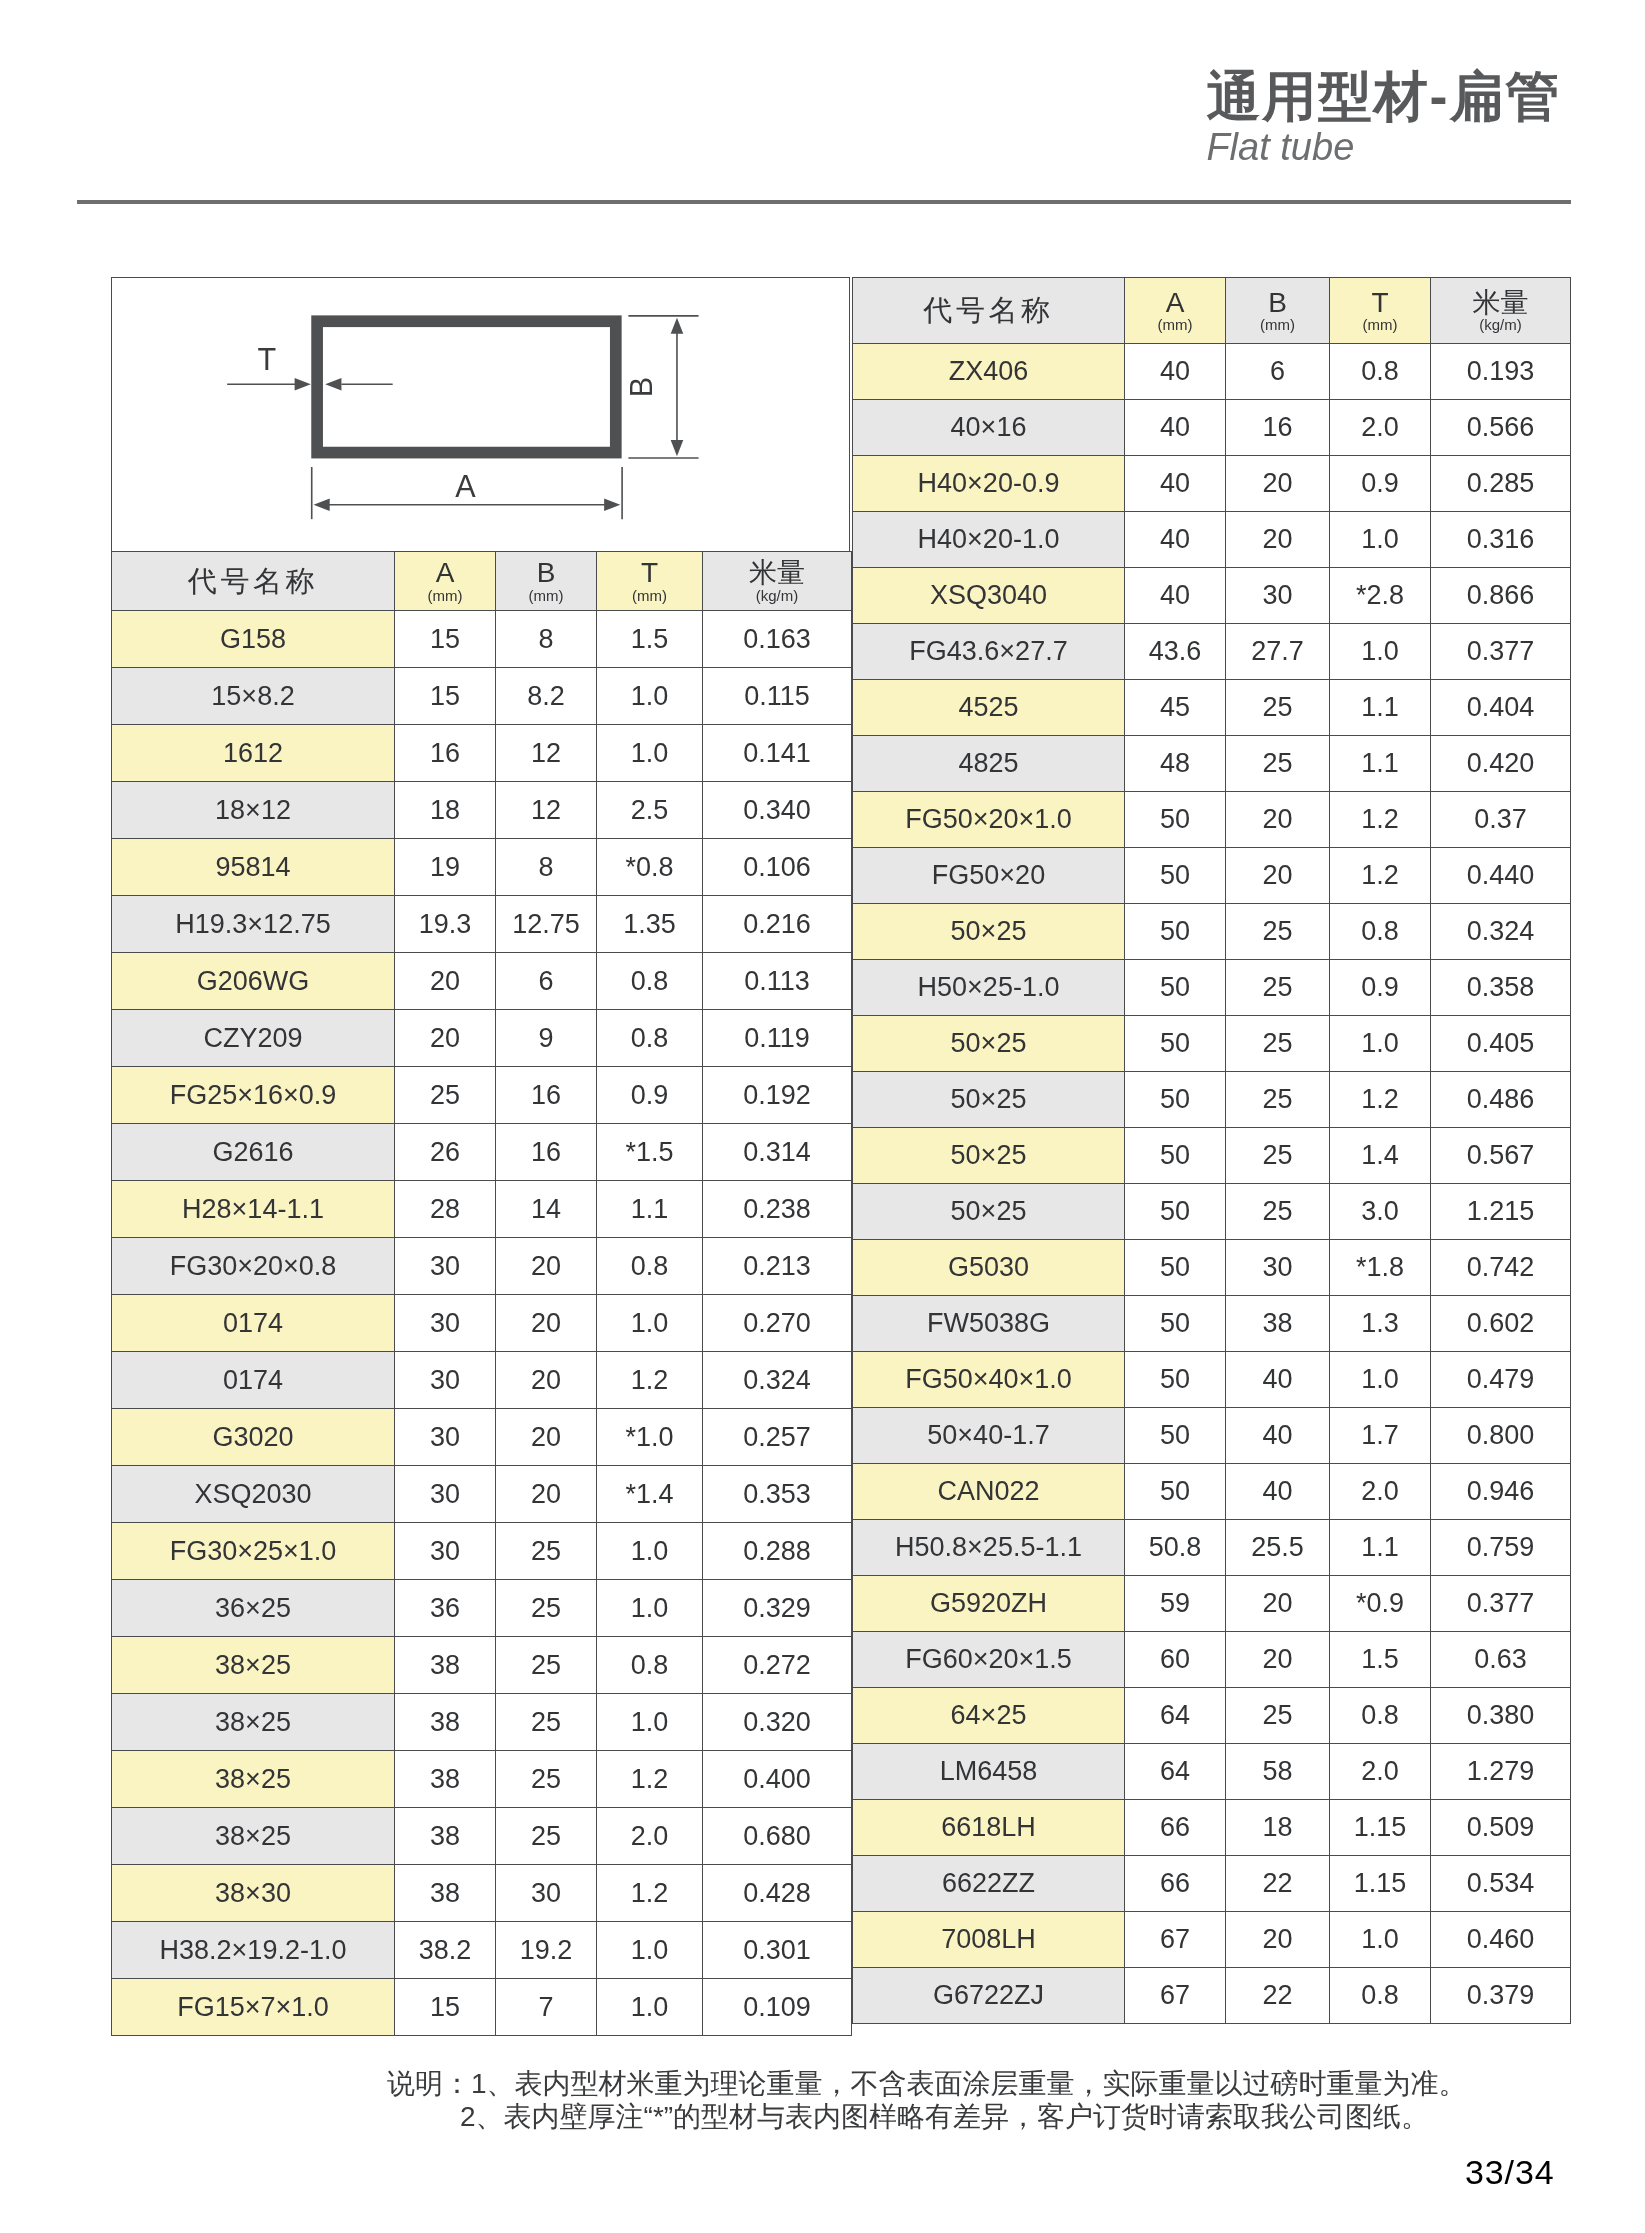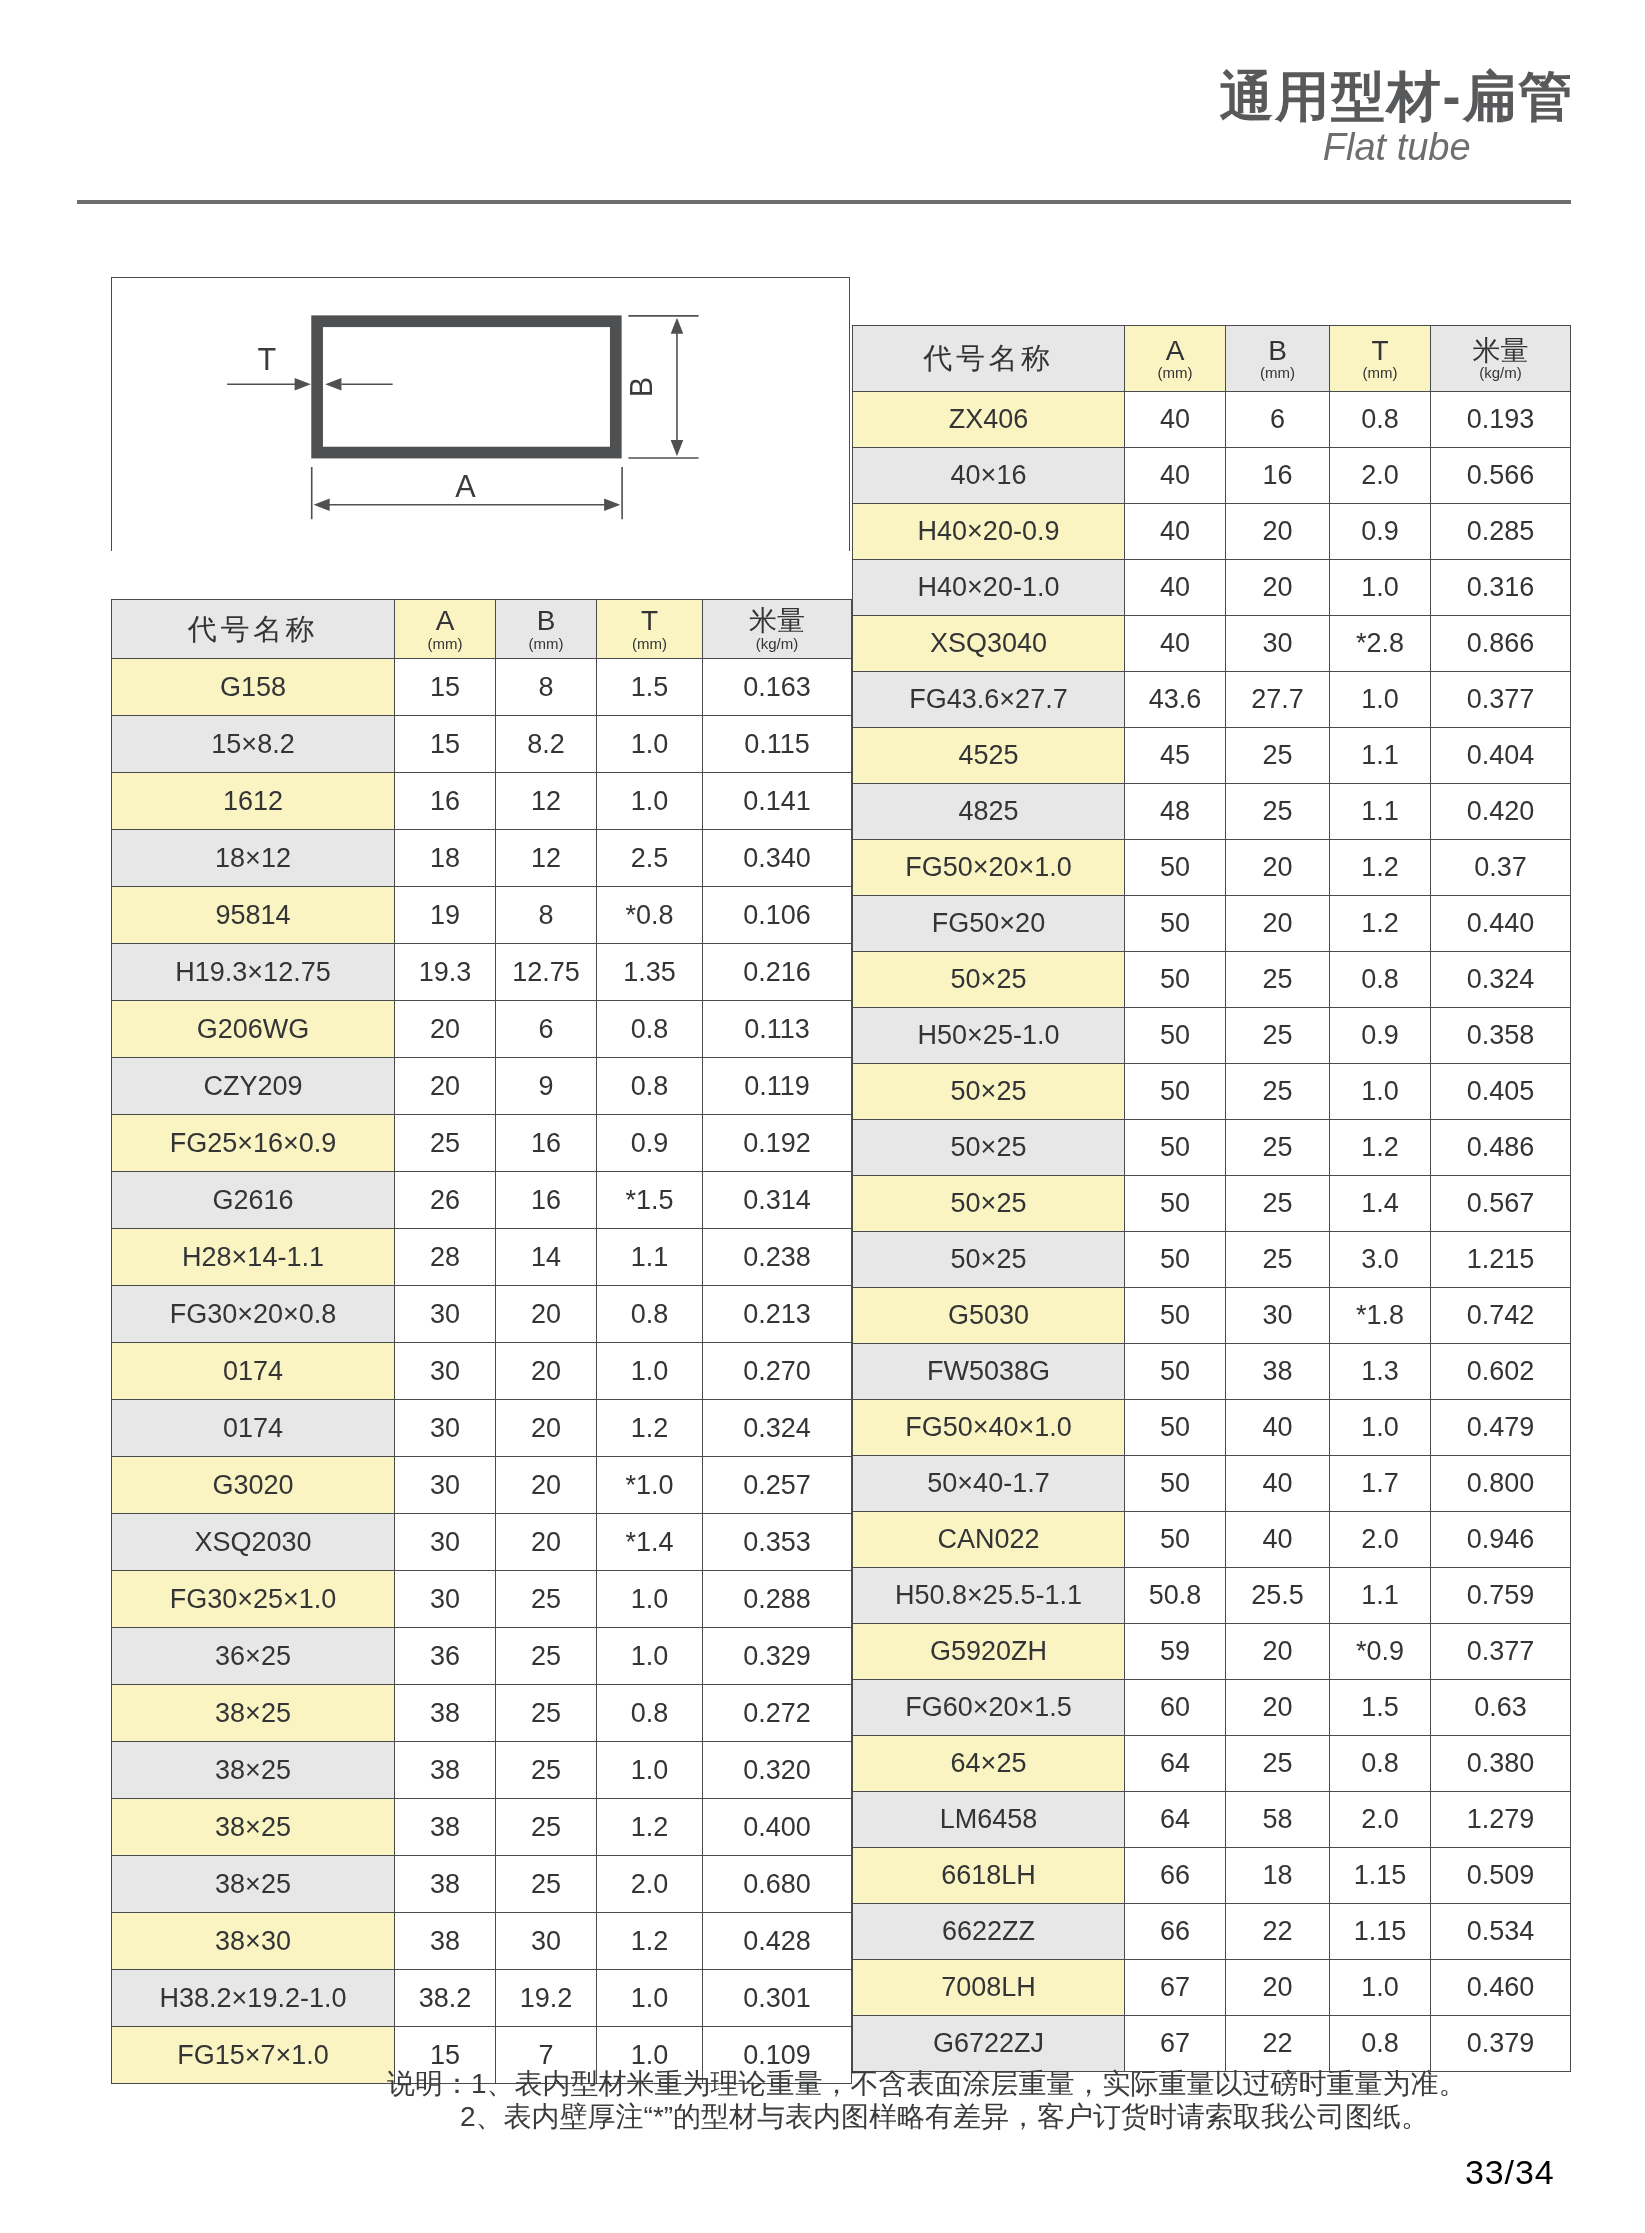--- a/index.html
+++ b/index.html
@@ -10,30 +10,30 @@
     --title:#58595b;
     --sub:#6d6e70;
   }
   html,body{margin:0;padding:0;background:#fff;}
   .page{
     position:relative;width:1645px;height:2233px;background:#ffffff;
     font-family:"Liberation Sans","DejaVu Sans",sans-serif;color:var(--ink);
     overflow:hidden;
   }
   
-  .header-block{position:absolute;top:67px;right:71px;text-align:center;}
+  .header-block{position:absolute;top:67px;right:84px;text-align:left;}
   .page-title{font-size:54px;font-weight:700;color:var(--title);letter-spacing:1.8px;line-height:1.1;}
   .page-subtitle{font-size:38px;color:var(--sub);line-height:1.15;margin-top:0;font-style:italic;}
   .header-rule{position:absolute;top:200px;left:77px;width:1494px;height:3.6px;background:#6d6e70;}
   
   .left-panel{position:absolute;top:277px;left:111px;width:739px;}
   .right-panel{position:absolute;top:277px;left:852px;width:717px;}
   .diagram{box-sizing:border-box;width:739px;height:274px;border:1.8px solid var(--border);border-bottom:none;background:#fff;}
   
-  table.spec{border-collapse:collapse;table-layout:fixed;background:#fff;margin-top:48px;}
+  table.spec{border-collapse:collapse;table-layout:fixed;background:#fff;}
   table.spec th,table.spec td{
     border:1.8px solid var(--border);text-align:center;vertical-align:middle;
     padding:0;overflow:hidden;white-space:nowrap;
   }
   table.spec td{font-size:27px;color:var(--ink);background:#fff;}
   #left-table{width:739px;}
   #right-table{width:717px;}
   #left-table td{height:56px;}
   #right-table td{height:55px;}
   #left-table th{height:58px;}

